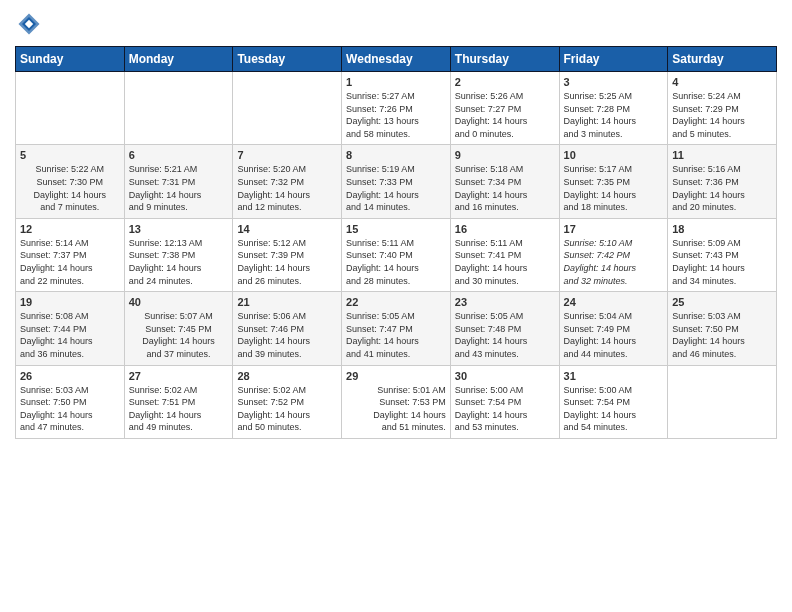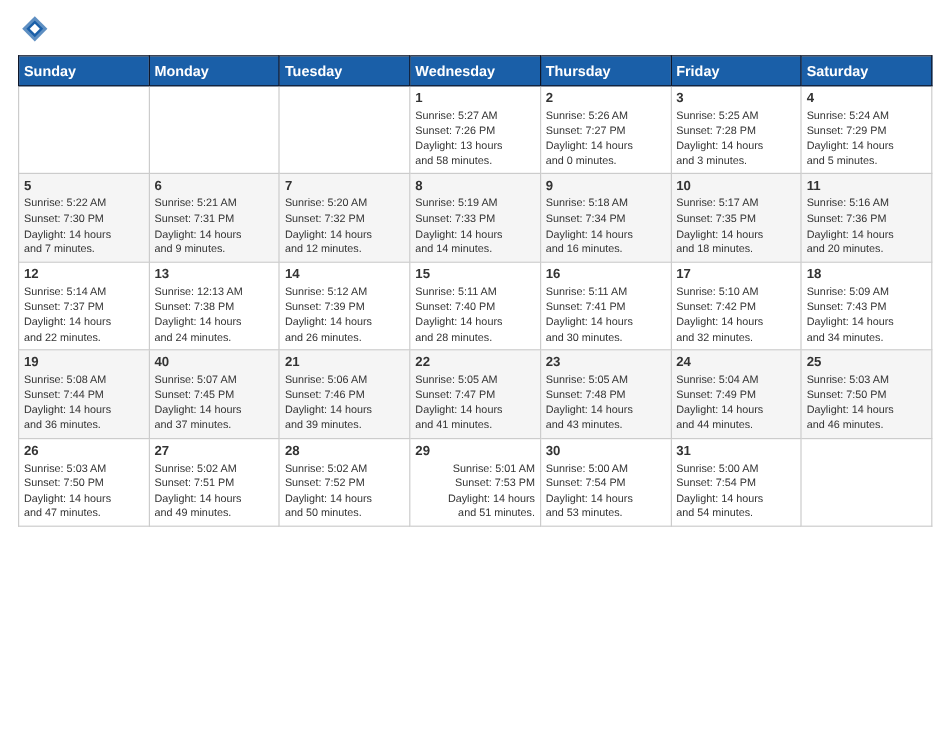--- a/index.html
+++ b/index.html
@@ -146,21 +146,21 @@
           <div class="day-num">4</div>
           <div class="day-info" style="white-space: pre-line;">Sunrise: 5:24 AM
 Sunset: 7:29 PM
 Daylight: 14 hours
 and 5 minutes.</div>
         </td>
       </tr>
       <tr>
         <td>
           <div class="day-num">5</div>
-          <div class="day-info" style="white-space: pre-line;">Sunrise: 5:22 AM
+          <div class="day-info" style="white-space: pre-line; text-align: center;">Sunrise: 5:22 AM
 Sunset: 7:30 PM
 Daylight: 14 hours
 and 7 minutes.</div>
         </td>
         <td>
           <div class="day-num">6</div>
           <div class="day-info" style="white-space: pre-line;">Sunrise: 5:21 AM
 Sunset: 7:31 PM
 Daylight: 14 hours
 and 9 minutes.</div>
@@ -232,21 +232,21 @@
         </td>
         <td>
           <div class="day-num">16</div>
           <div class="day-info" style="white-space: pre-line;">Sunrise: 5:11 AM
 Sunset: 7:41 PM
 Daylight: 14 hours
 and 30 minutes.</div>
         </td>
         <td>
           <div class="day-num">17</div>
-          <div class="day-info" style="white-space: pre-line;">Sunrise: 5:10 AM
+          <div class="day-info" style="white-space: pre-line; font-style: italic;">Sunrise: 5:10 AM
 Sunset: 7:42 PM
 Daylight: 14 hours
 and 32 minutes.</div>
         </td>
         <td>
           <div class="day-num">18</div>
           <div class="day-info" style="white-space: pre-line;">Sunrise: 5:09 AM
 Sunset: 7:43 PM
 Daylight: 14 hours
 and 34 minutes.</div>
@@ -255,21 +255,21 @@
       <tr>
         <td>
           <div class="day-num">19</div>
           <div class="day-info" style="white-space: pre-line;">Sunrise: 5:08 AM
 Sunset: 7:44 PM
 Daylight: 14 hours
 and 36 minutes.</div>
         </td>
         <td>
           <div class="day-num">40</div>
-          <div class="day-info" style="white-space: pre-line;">Sunrise: 5:07 AM
+          <div class="day-info" style="white-space: pre-line; text-align: center;">Sunrise: 5:07 AM
 Sunset: 7:45 PM
 Daylight: 14 hours
 and 37 minutes.</div>
         </td>
         <td>
           <div class="day-num">21</div>
           <div class="day-info" style="white-space: pre-line;">Sunrise: 5:06 AM
 Sunset: 7:46 PM
 Daylight: 14 hours
 and 39 minutes.</div>

